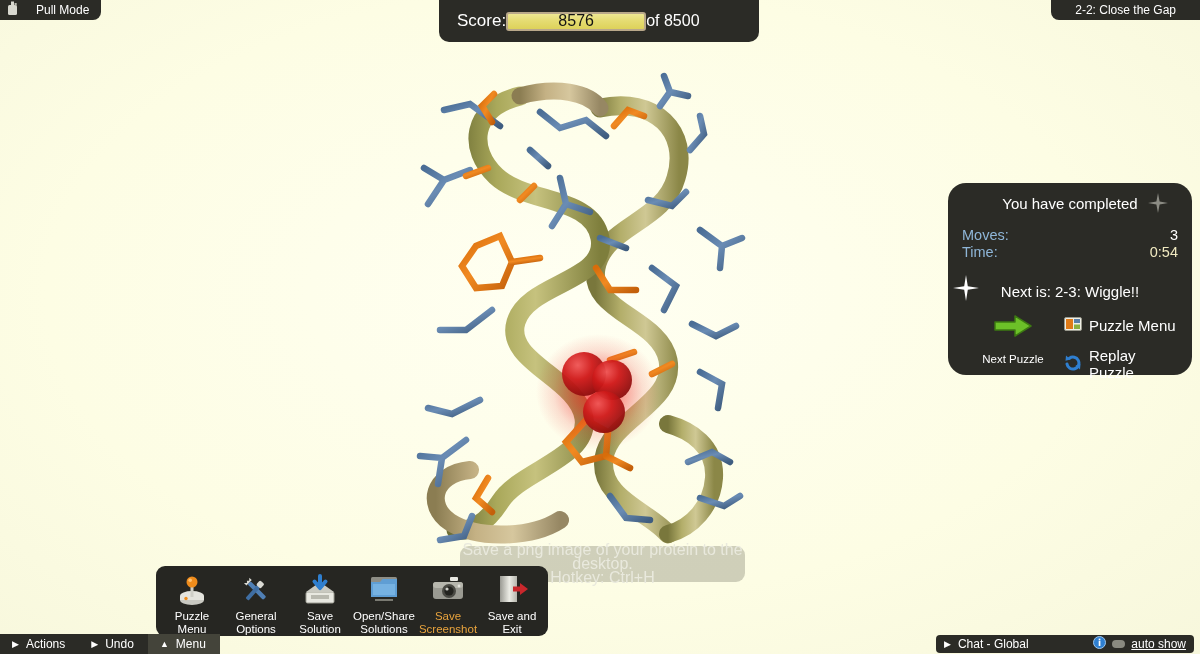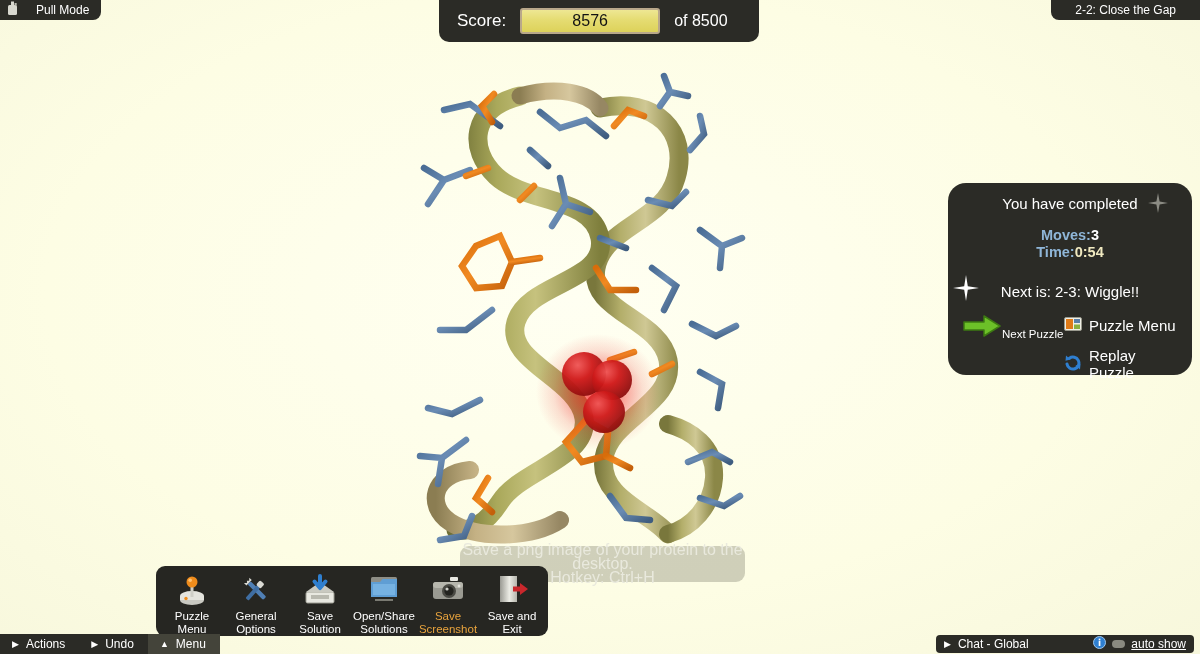--- a/index.html
+++ b/index.html
@@ -22,25 +22,25 @@
     background:#2b2b26;border-bottom-right-radius:8px;
     display:flex;align-items:center;gap:17px;padding:0 12px 0 6px;
     color:#fff;font-size:12px;
   }
   #pull-mode .hand{display:block;}
 
   
   #score-bar{
     position:absolute;left:439px;top:0;width:320px;height:42px;
     background:#2b2b26;border-bottom-left-radius:10px;border-bottom-right-radius:10px;
-    display:flex;align-items:center;gap:14px;padding:0 18px;box-sizing:border-box;
+    display:flex;align-items:center;padding:0 18px;box-sizing:border-box;
     color:#fff;font-size:17px;
   }
   #score-box{
-    width:140px;height:26px;box-sizing:border-box;
+    width:140px;height:19px;box-sizing:border-box;
     background:linear-gradient(180deg,#eee793 0%,#e5dc72 45%,#ddd25a 100%);
     border:2px solid #b9a88a;border-radius:3px;
     display:flex;align-items:center;justify-content:center;
     color:#131313;font-size:16px;
   }
   #score-of{font-size:16px;}
 
   
   #puzzle-name{
     position:absolute;right:0;top:0;height:20px;
@@ -55,29 +55,29 @@
     background:#2b2b26;border-radius:18px;box-sizing:border-box;
     padding:12px 14px 10px;color:#fff;
   }
   #completion-title{text-align:center;font-size:15px;line-height:18px;position:relative;}
   #completion-title .ln{display:block;}
   .sparkle{position:absolute;pointer-events:none;}
   #sparkle-a{right:10px;top:-2px;}
   #sparkle-b{left:-9px;top:48px;}
 
   #stats{margin-top:14px;font-size:14.5px;line-height:17px;position:relative;}
-  .stat-row{display:flex;justify-content:center;font-weight:bold;}
+  .stat-row{display:flex;justify-content:space-between;}
   .stat-label{color:#8fb6d8;}
   .stat-val-white{color:#ffffff;}
   .stat-val-cream{color:#f0e9c0;}
 
   #next-is{text-align:center;font-size:15px;margin-top:22px;}
 
   #actions{margin-top:14px;display:flex;align-items:flex-start;}
-  #next-puzzle-col{width:108px;display:flex;flex-direction:row;align-items:center;}
+  #next-puzzle-col{width:108px;display:flex;flex-direction:column;align-items:center;}
   #next-puzzle-label{font-size:11.5px;margin-top:11px;color:#fff;}
   #link-col{display:flex;flex-direction:column;gap:12px;padding-top:2px;}
   .panel-link{display:flex;align-items:center;gap:7px;font-size:15px;color:#fff;cursor:pointer;}
 
   
   #tooltip{
     position:absolute;left:460px;top:546px;width:285px;height:36px;
     background:rgba(170,170,150,0.55);border-radius:9px;
     display:flex;flex-direction:column;align-items:center;justify-content:center;
     color:#e9e9dd;font-size:16px;line-height:14px;text-align:center;

